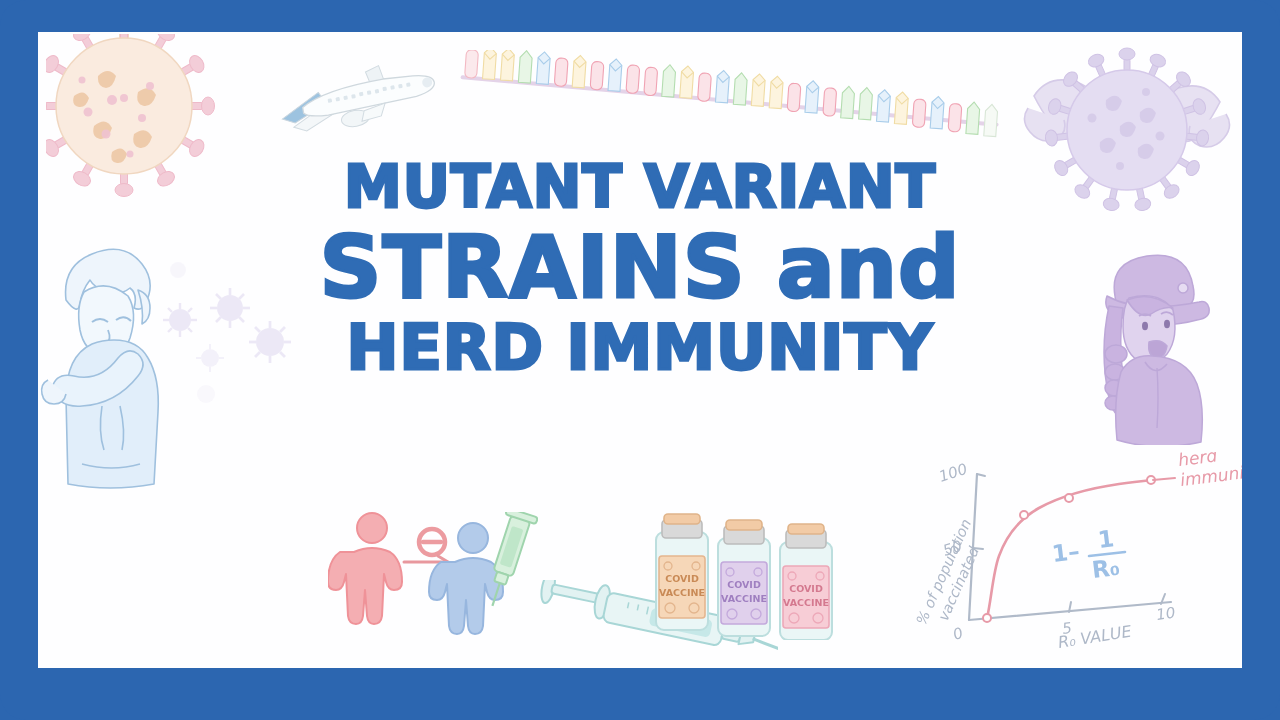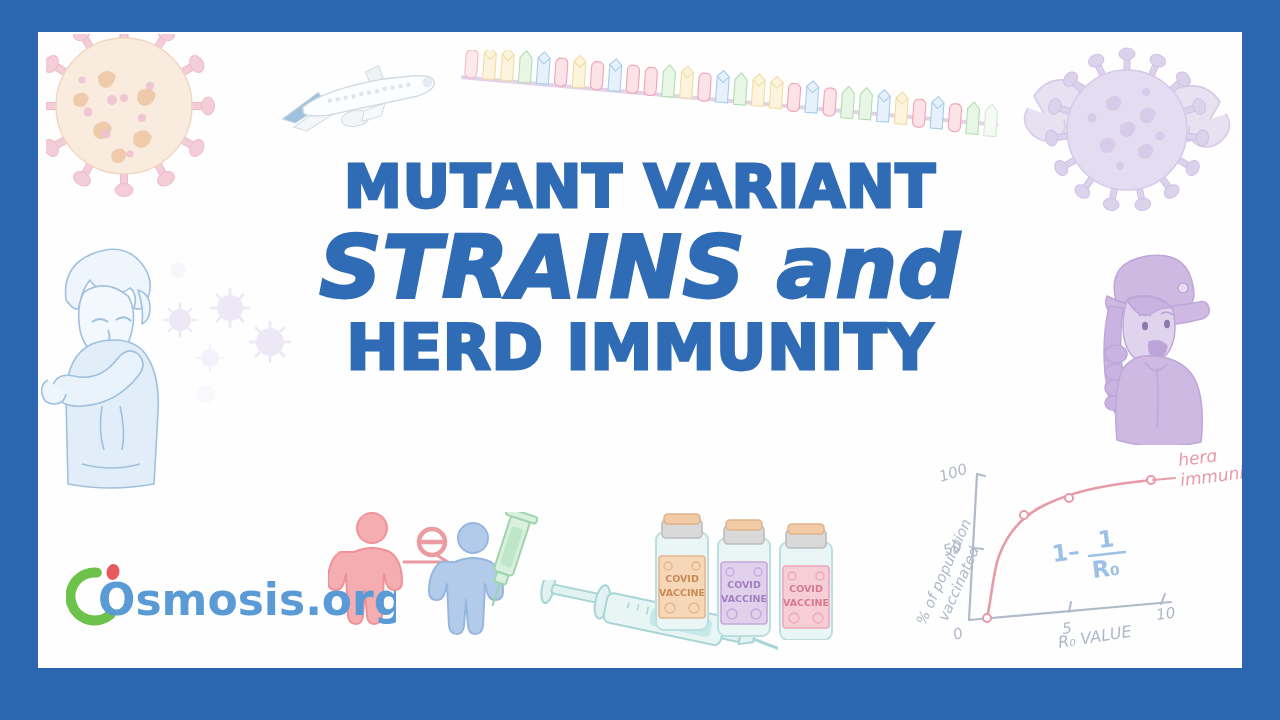--- a/index.html
+++ b/index.html
@@ -48,21 +48,21 @@
     color: #2f6cb5;
     font-family: "DejaVu Sans", sans-serif;
     font-weight: bold;
     letter-spacing: 1px;
     line-height: 0.96;
     white-space: nowrap;
     -webkit-text-stroke: 3px #2f6cb5;
     text-shadow: 0 0 1px #2f6cb5;
   }
   #title-line-1 { font-size: 58px; text-align: center; }
-  #title-line-2 { font-size: 86px; margin-top: 10px; font-style: italic; }
+  #title-line-2 { font-size: 86px; margin-top: 10px; }
   #title-line-3 { font-size: 62px; margin-top: 10px; }
   .lower-word {
     text-transform: none;
   }
 
   
   .art {
     position: absolute;
     pointer-events: none;
   }
@@ -687,30 +687,20 @@
       </g>
 
       <g font-family="'DejaVu Sans', sans-serif" fill="#9dc0e6" font-weight="bold">
         <text x="150" y="110" font-size="23" transform="rotate(-7 150 110)">1–</text>
         <text x="196" y="96" font-size="23" transform="rotate(-7 196 96)">1</text>
         <line x1="186" y1="104" x2="222" y2="100" stroke="#9dc0e6" stroke-width="2.6" stroke-linecap="round"></line>
         <text x="190" y="126" font-size="23" transform="rotate(-7 190 126)">R₀</text>
       </g>
     </svg>
 
-    <div id="logo">
-      <svg viewBox="0 0 330 68" width="330" height="68">
-
-        <path d="M38,14 A24,24 0 1 0 38,58" fill="none" stroke="#6cc24a" stroke-width="10" stroke-linecap="round" transform="rotate(-18 30 36)"></path>
-
-        <ellipse cx="47" cy="12" rx="6.5" ry="8" fill="#e8595b" transform="rotate(12 47 12)"></ellipse>
-
-        <text x="32" y="55" font-family="'DejaVu Sans', sans-serif" font-size="44" font-weight="bold" fill="#5b9bd5">Osmosis.org</text>
-      </svg>
-    </div>
 
     <div id="title-block">
       <div class="title-line" id="title-line-1">MUTANT VARIANT</div>
       <div class="title-line" id="title-line-2">
         <span>STRAINS</span><span> </span><span class="lower-word">and</span>
       </div>
       <div class="title-line" id="title-line-3">HERD IMMUNITY</div>
     </div>
 
   </div>

